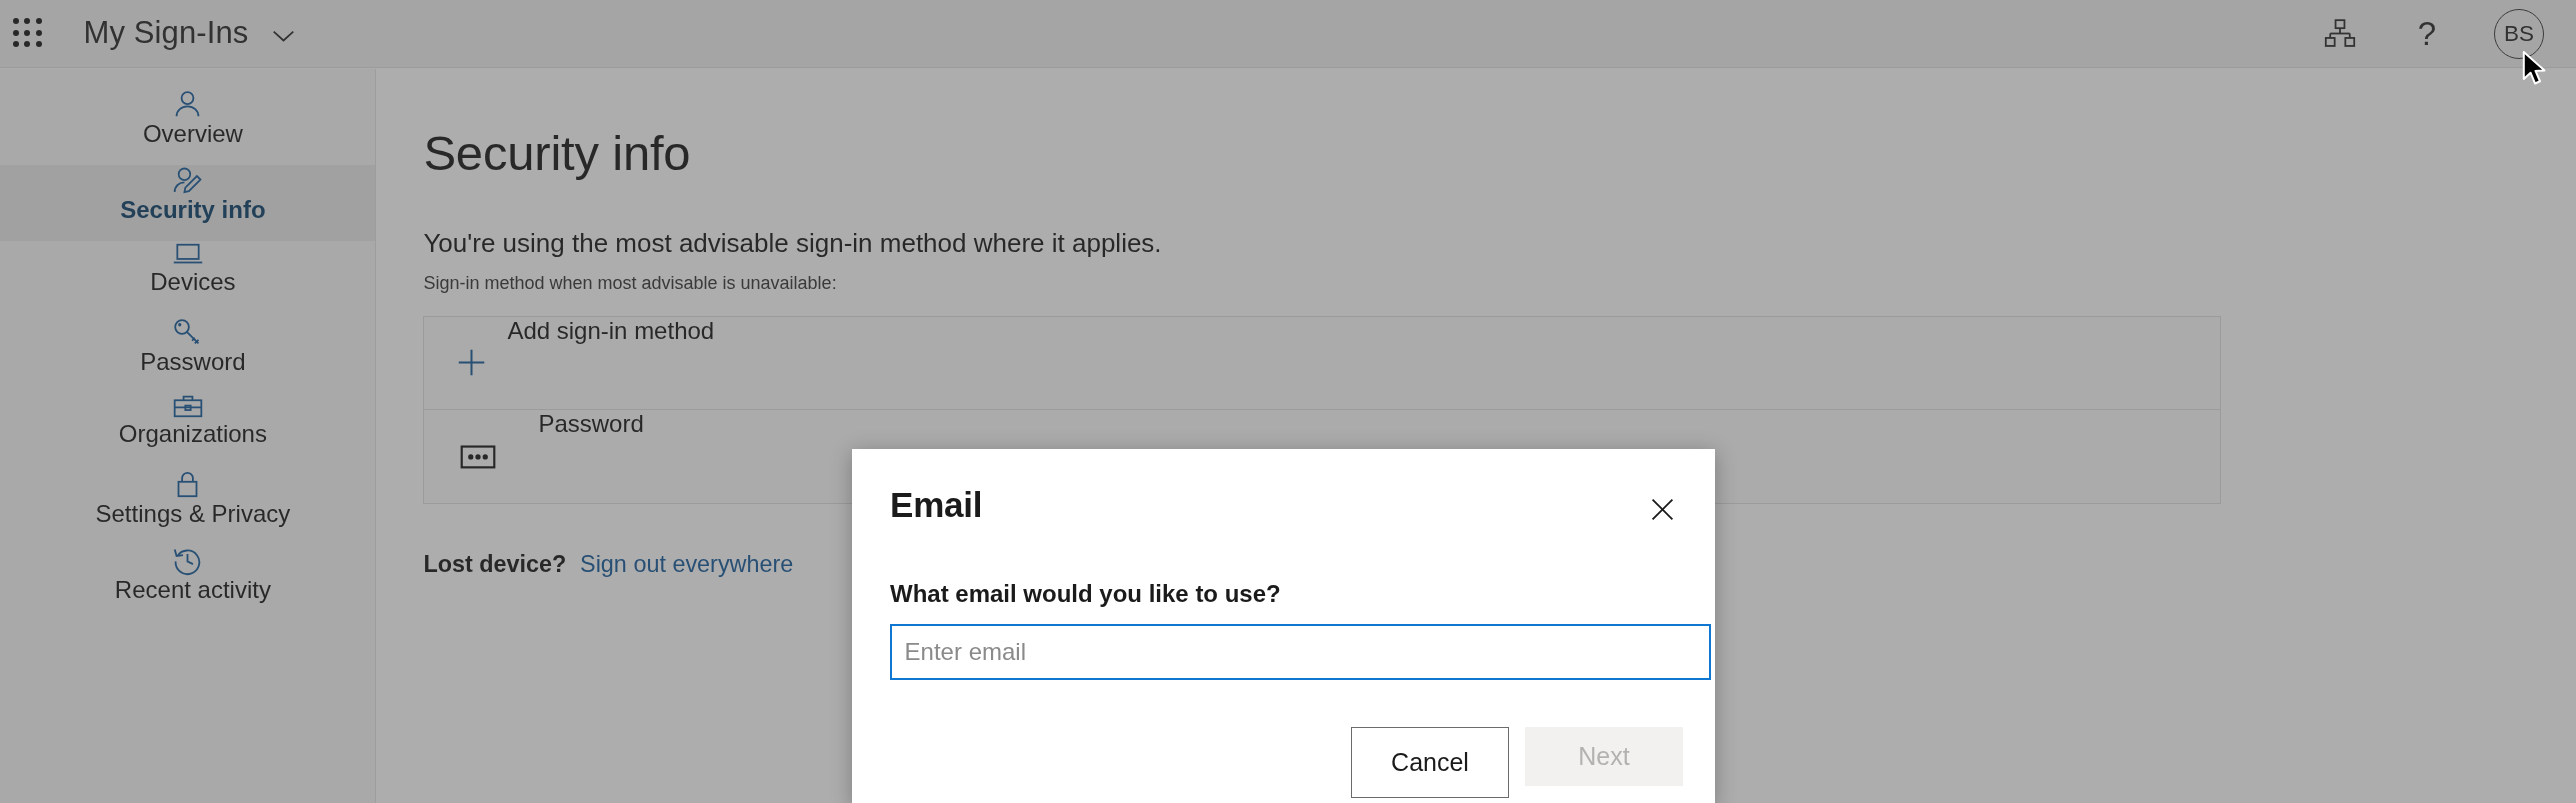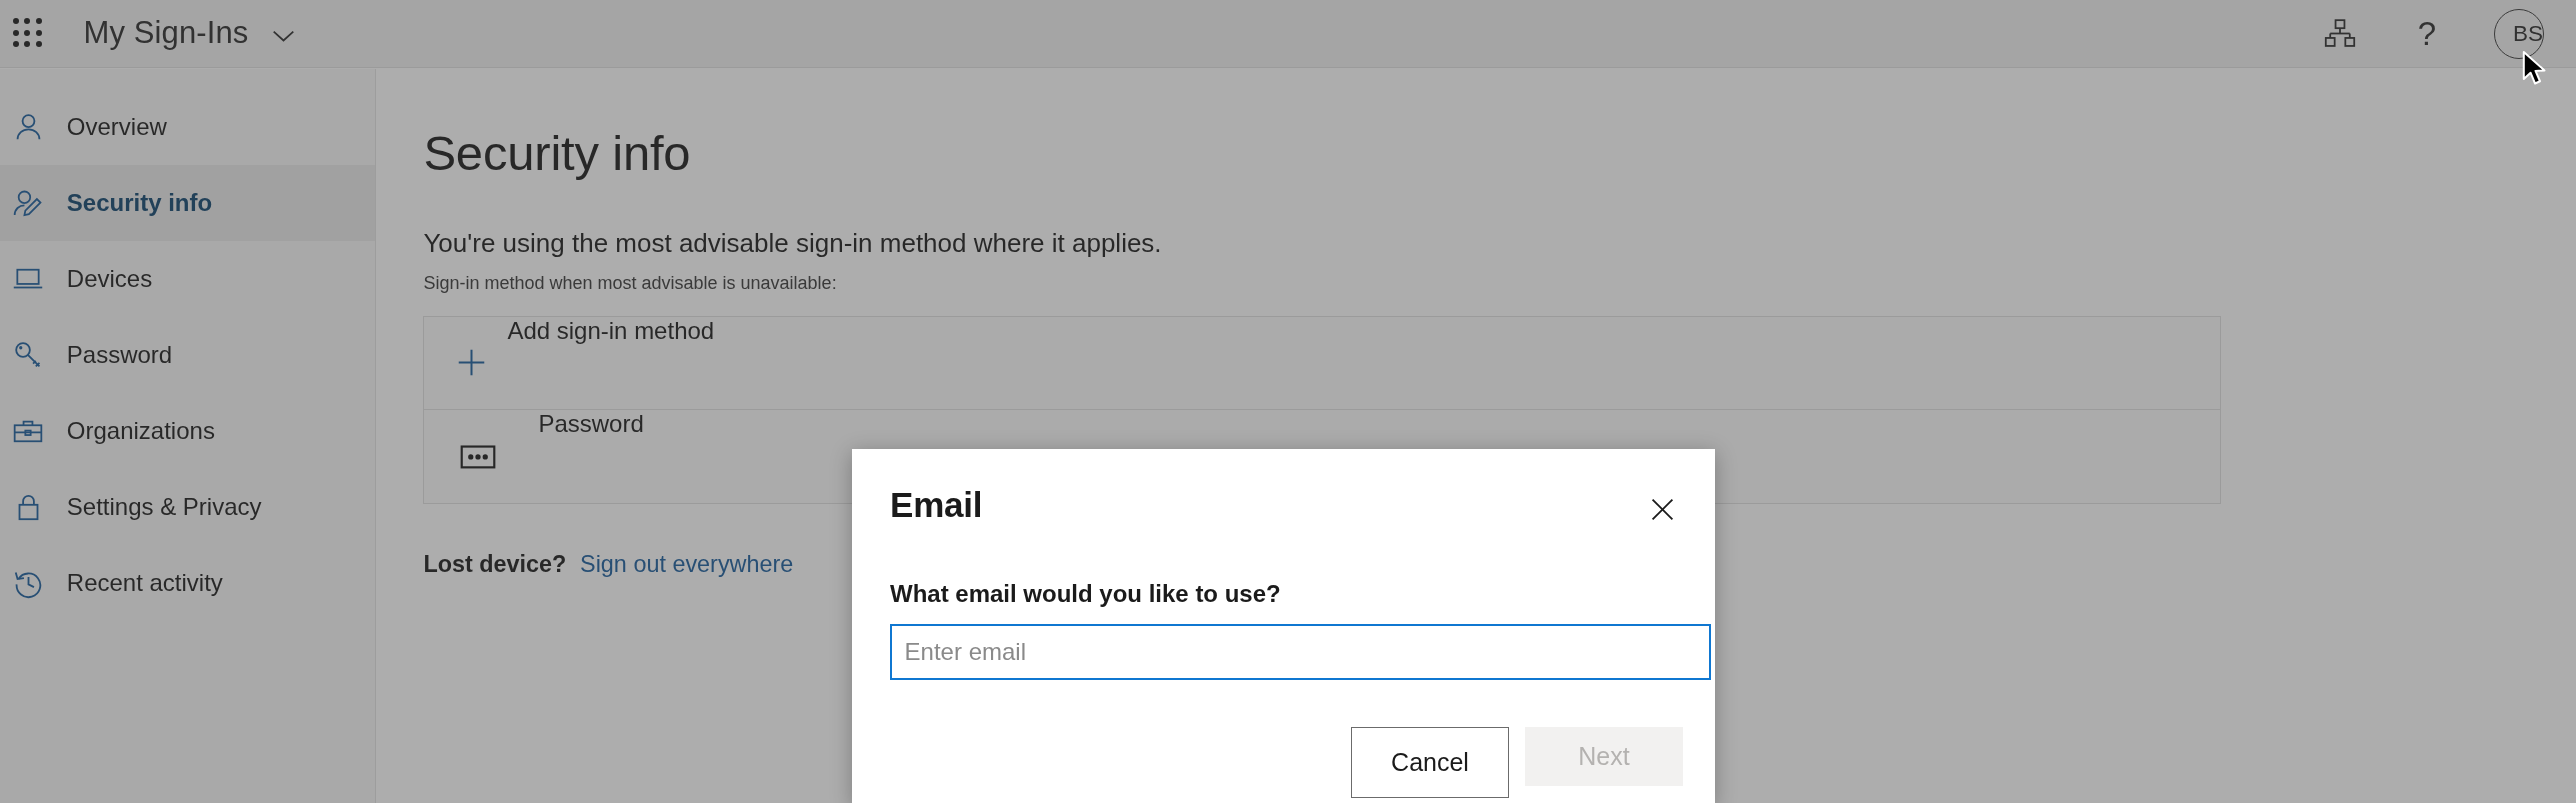--- a/index.html
+++ b/index.html
@@ -81,21 +81,21 @@
     font-weight: 400;
     line-height: 1;
     color: #2b2b2b;
   }
   #avatar {
     width: 50px; height: 50px;
     border-radius: 50%;
     border: 1.3px solid #3b3b3b;
     display: flex;
     align-items: center;
-    justify-content: flex-end;
+    justify-content: center;
     font-size: 22.5px;
     color: #2b2b2b;
     cursor: pointer;
     background: transparent;
   }
 
   
   #sidebar {
     position: absolute;
     top: 69px; left: 0;
@@ -105,20 +105,21 @@
     border-right: 0.9px solid #e3e3e3;
     padding-top: 20px;
   }
   .nav-item {
     height: 76px;
     display: flex;
     align-items: center;
     cursor: pointer;
     color: #1b1b1b;
     font-size: 24px;
+    flex-direction: column;
   }
   .nav-item .nav-ico {
     width: 56px;
     min-width: 56px;
     display: flex;
     align-items: center;
     justify-content: center;
     color: #1b5e9e;
   }
   .nav-item .nav-label { margin-left: 10.8px; white-space: nowrap; }

